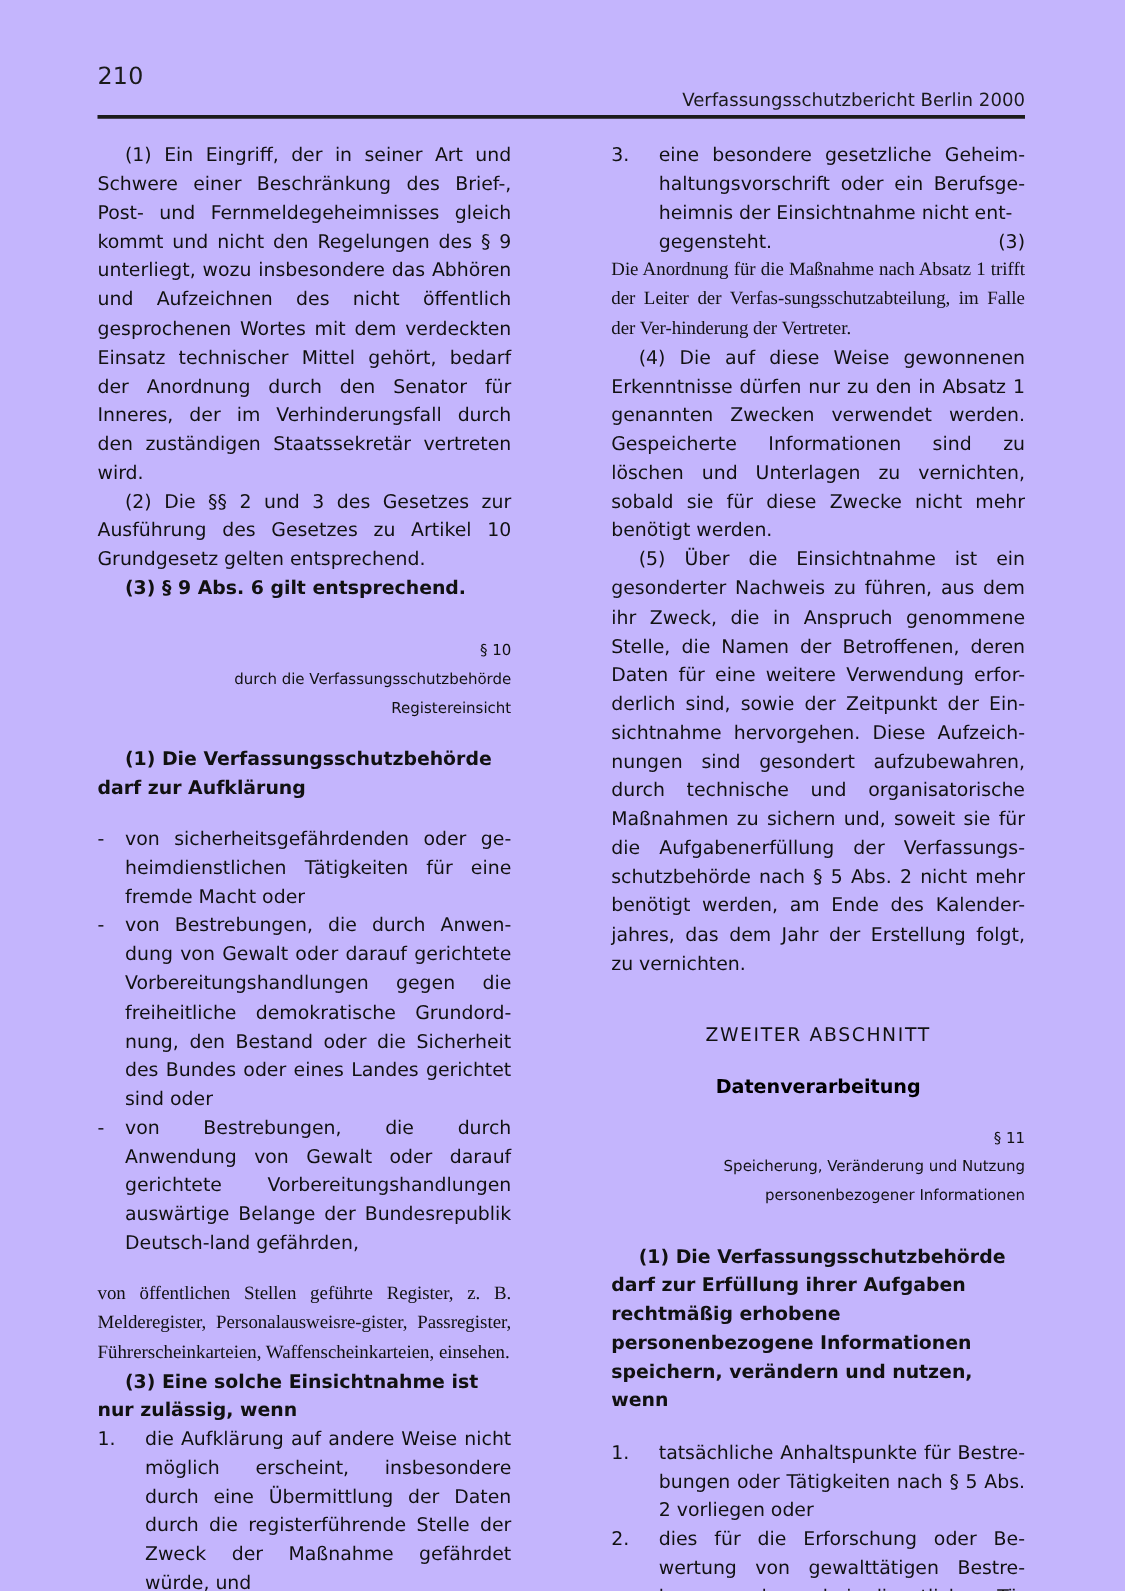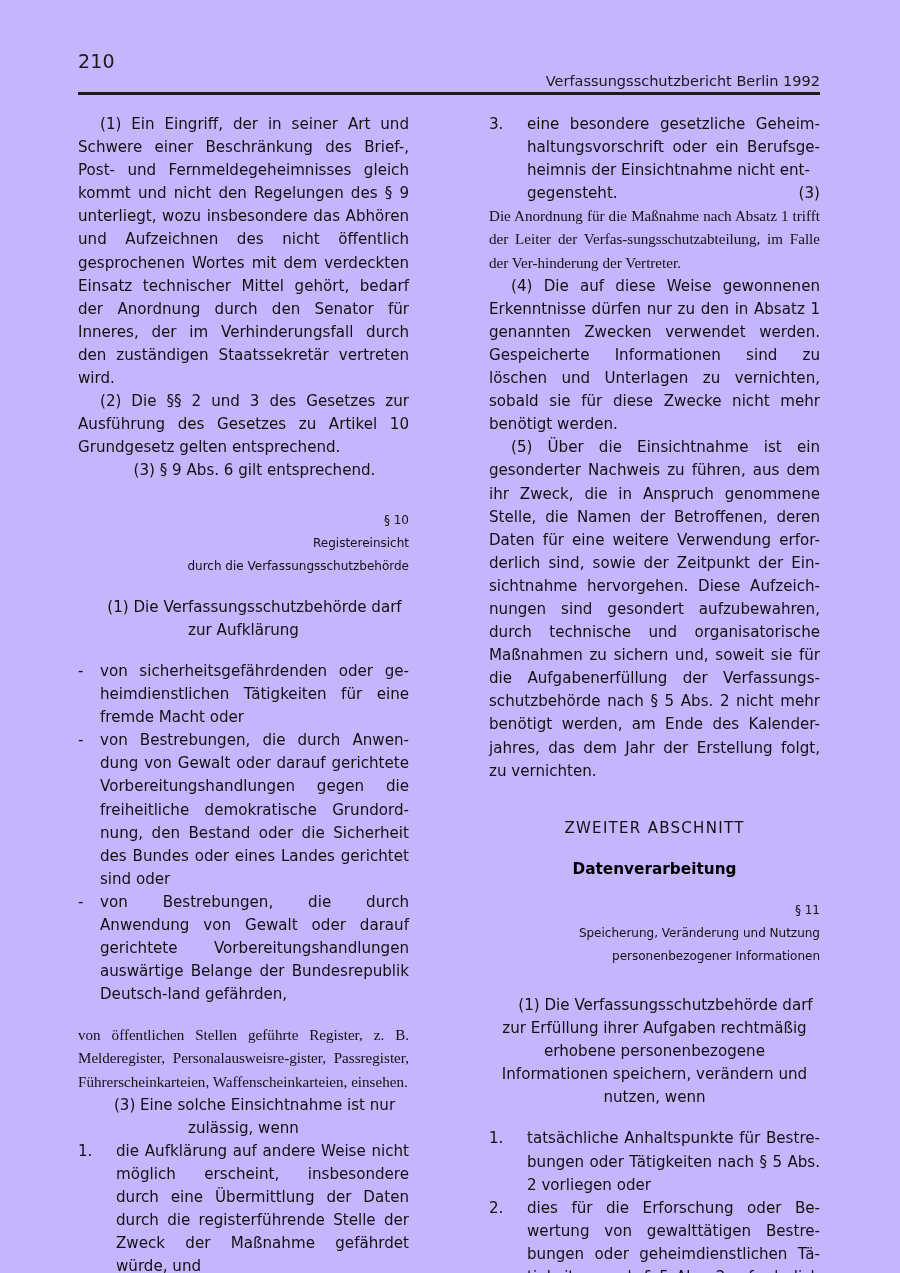--- a/index.html
+++ b/index.html
@@ -80,21 +80,22 @@
     color: #111111;
   }
   p.para.indent {
     text-indent: 22px;
   }
   p.para.flush {
     text-indent: 0;
     font-family: Liberation Serif, serif;
   }
   p.para.last-left {
-    text-align: center;
+    text-align: left;
+    font-weight: bold;
   }
   .gap-md { height: 18px; }
   .gap-lg { height: 26px; }
   .gap-xl { height: 34px; }
 
   
   .heading-block {
     text-align: right;
     font-size: 12px;
     line-height: 23.1px;
@@ -156,38 +157,38 @@
     align-items: baseline;
   }
 </style>
 </head>
 <body>
 
 <div class="page">
 
   <div class="page-header">
     <div class="folio">210</div>
-    <div class="header-title">Verfassungsschutzbericht Berlin 1992</div>
+    <div class="header-title">Verfassungsschutzbericht Berlin 2000</div>
   </div>
   <div class="header-rule"></div>
 
   <div class="columns">
 
     <div class="col">
 
       <p class="para indent">(1) Ein Eingriff, der in seiner Art und Schwere einer Beschränkung des Brief-, Post- und Fernmeldegeheimnisses gleich kommt und nicht den Regelungen des § 9 unterliegt, wozu insbesondere das Abhören und Aufzeichnen des nicht öffentlich gesprochenen Wortes mit dem verdeckten Einsatz technischer Mittel gehört, bedarf der Anordnung durch den Senator für Inneres, der im Verhinderungsfall durch den zuständigen Staatssekretär vertreten wird.</p>
       <p class="para indent">(2) Die §§ 2 und 3 des Gesetzes zur Ausführung des Gesetzes zu Artikel 10 Grundgesetz gelten entsprechend.</p>
       <p class="para indent last-left">(3) § 9 Abs. 6 gilt entsprechend.</p>
 
       <div class="gap-lg"></div>
 
       <div class="heading-block">
         <span class="line">§ 10</span>
+        <span class="line">durch die Verfassungsschutzbehörde</span>
         <span class="line">Registereinsicht</span>
-        <span class="line">durch die Verfassungsschutzbehörde</span>
       </div>
 
       <div class="gap-md"></div>
 
       <p class="para indent last-left">(1) Die Verfassungsschutzbehörde darf zur Aufklärung</p>
 
       <div class="gap-md"></div>
 
       <ul class="dash-list">
         <li class="list-item dash-item">

